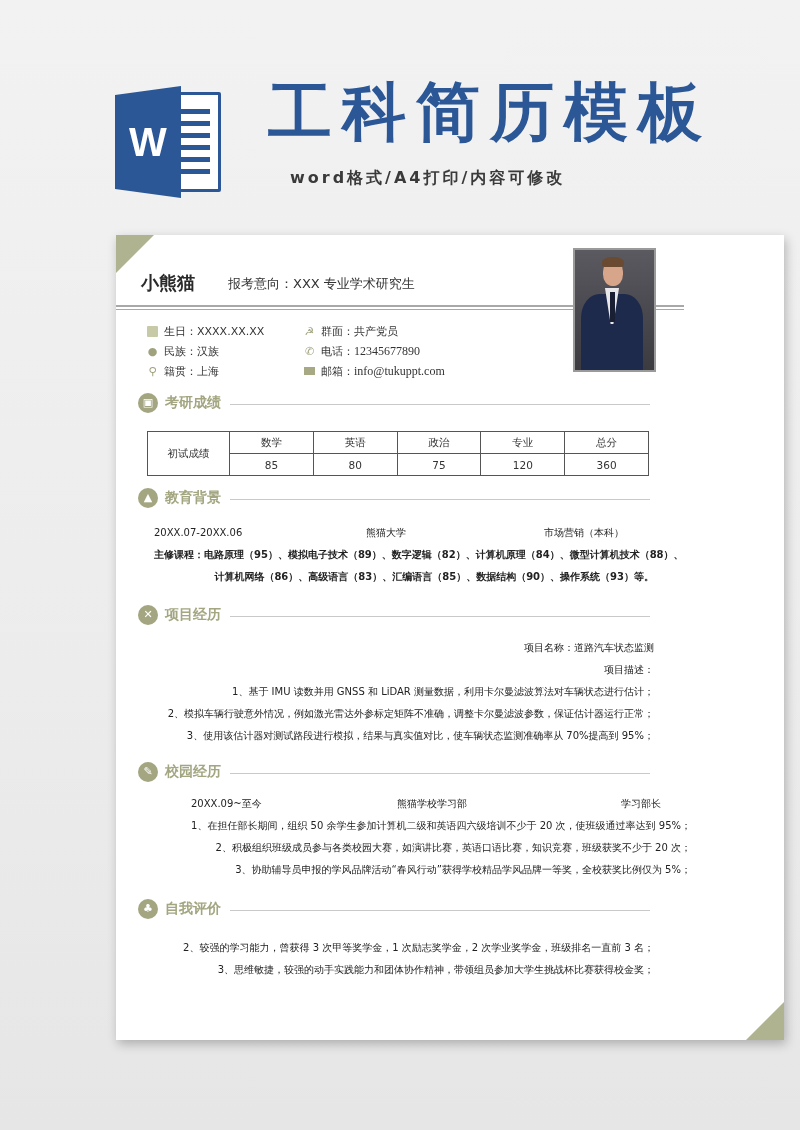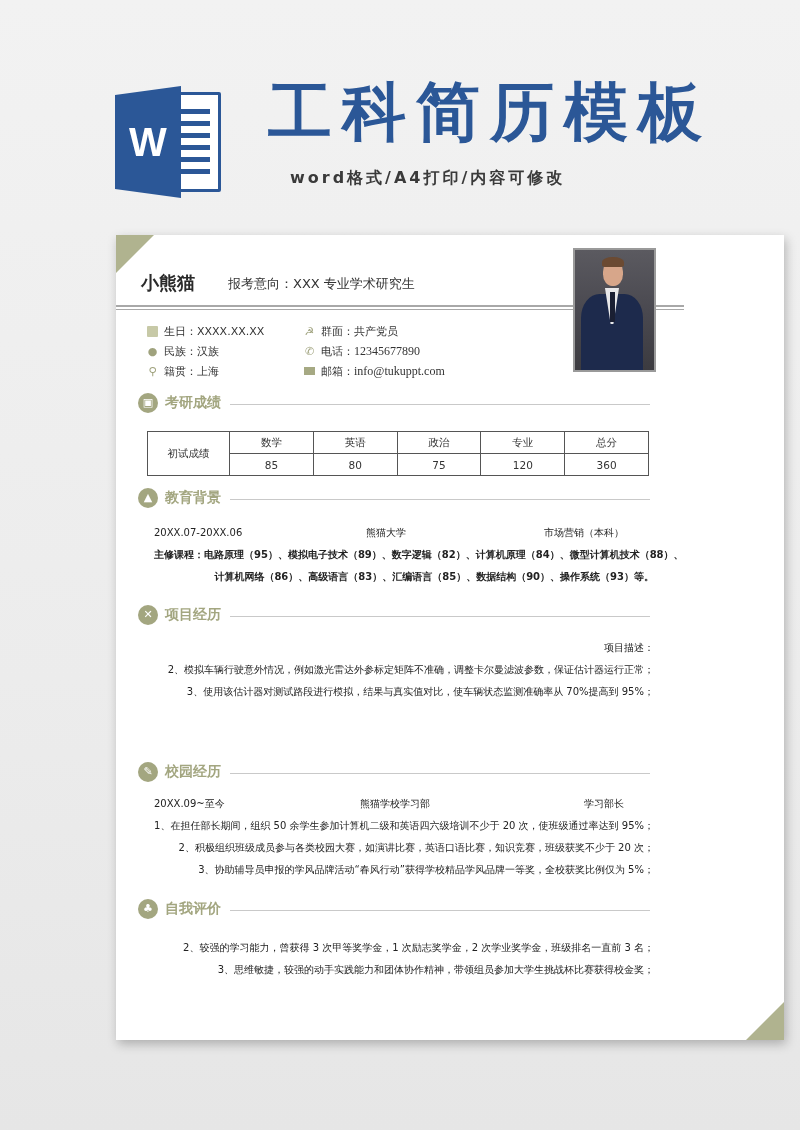--- a/index.html
+++ b/index.html
@@ -236,31 +236,33 @@
     <div class="line bold">主修课程：电路原理（95）、模拟电子技术（89）、数字逻辑（82）、计算机原理（84）、微型计算机技术（88）、</div>
     <div class="line bold">计算机网络（86）、高级语言（83）、汇编语言（85）、数据结构（90）、操作系统（93）等。</div>
   </div>
 
   <div class="section-head" style="top:370px;">
     <div class="circle">✕</div>
     <div class="title">项目经历</div>
     <div class="rule"></div>
   </div>
   <div class="text-block" style="top:402px;">
+    <div class="line">项目名称：道路汽车状态监测</div>
     <div class="line">项目描述：</div>
+    <div class="line">1、基于 IMU 读数并用 GNSS 和 LiDAR 测量数据，利用卡尔曼滤波算法对车辆状态进行估计；</div>
     <div class="line">2、模拟车辆行驶意外情况，例如激光雷达外参标定矩阵不准确，调整卡尔曼滤波参数，保证估计器运行正常；</div>
     <div class="line">3、使用该估计器对测试路段进行模拟，结果与真实值对比，使车辆状态监测准确率从 70%提高到 95%；</div>
   </div>
 
   <div class="section-head" style="top:527px;">
     <div class="circle">✎</div>
     <div class="title">校园经历</div>
     <div class="rule"></div>
   </div>
-  <div class="text-block" style="top:558px;">
+  <div class="text-block" style="top:558px;margin-left:37px;">
     <div class="tri">
       <span style="left:0;">20XX.09~至今</span>
       <span style="left:206px;">熊猫学校学习部</span>
       <span style="left:430px;">学习部长</span>
     </div>
     <div class="line">1、在担任部长期间，组织 50 余学生参加计算机二级和英语四六级培训不少于 20 次，使班级通过率达到 95%；</div>
     <div class="line">2、积极组织班级成员参与各类校园大赛，如演讲比赛，英语口语比赛，知识竞赛，班级获奖不少于 20 次；</div>
     <div class="line">3、协助辅导员申报的学风品牌活动“春风行动”获得学校精品学风品牌一等奖，全校获奖比例仅为 5%；</div>
   </div>
 

